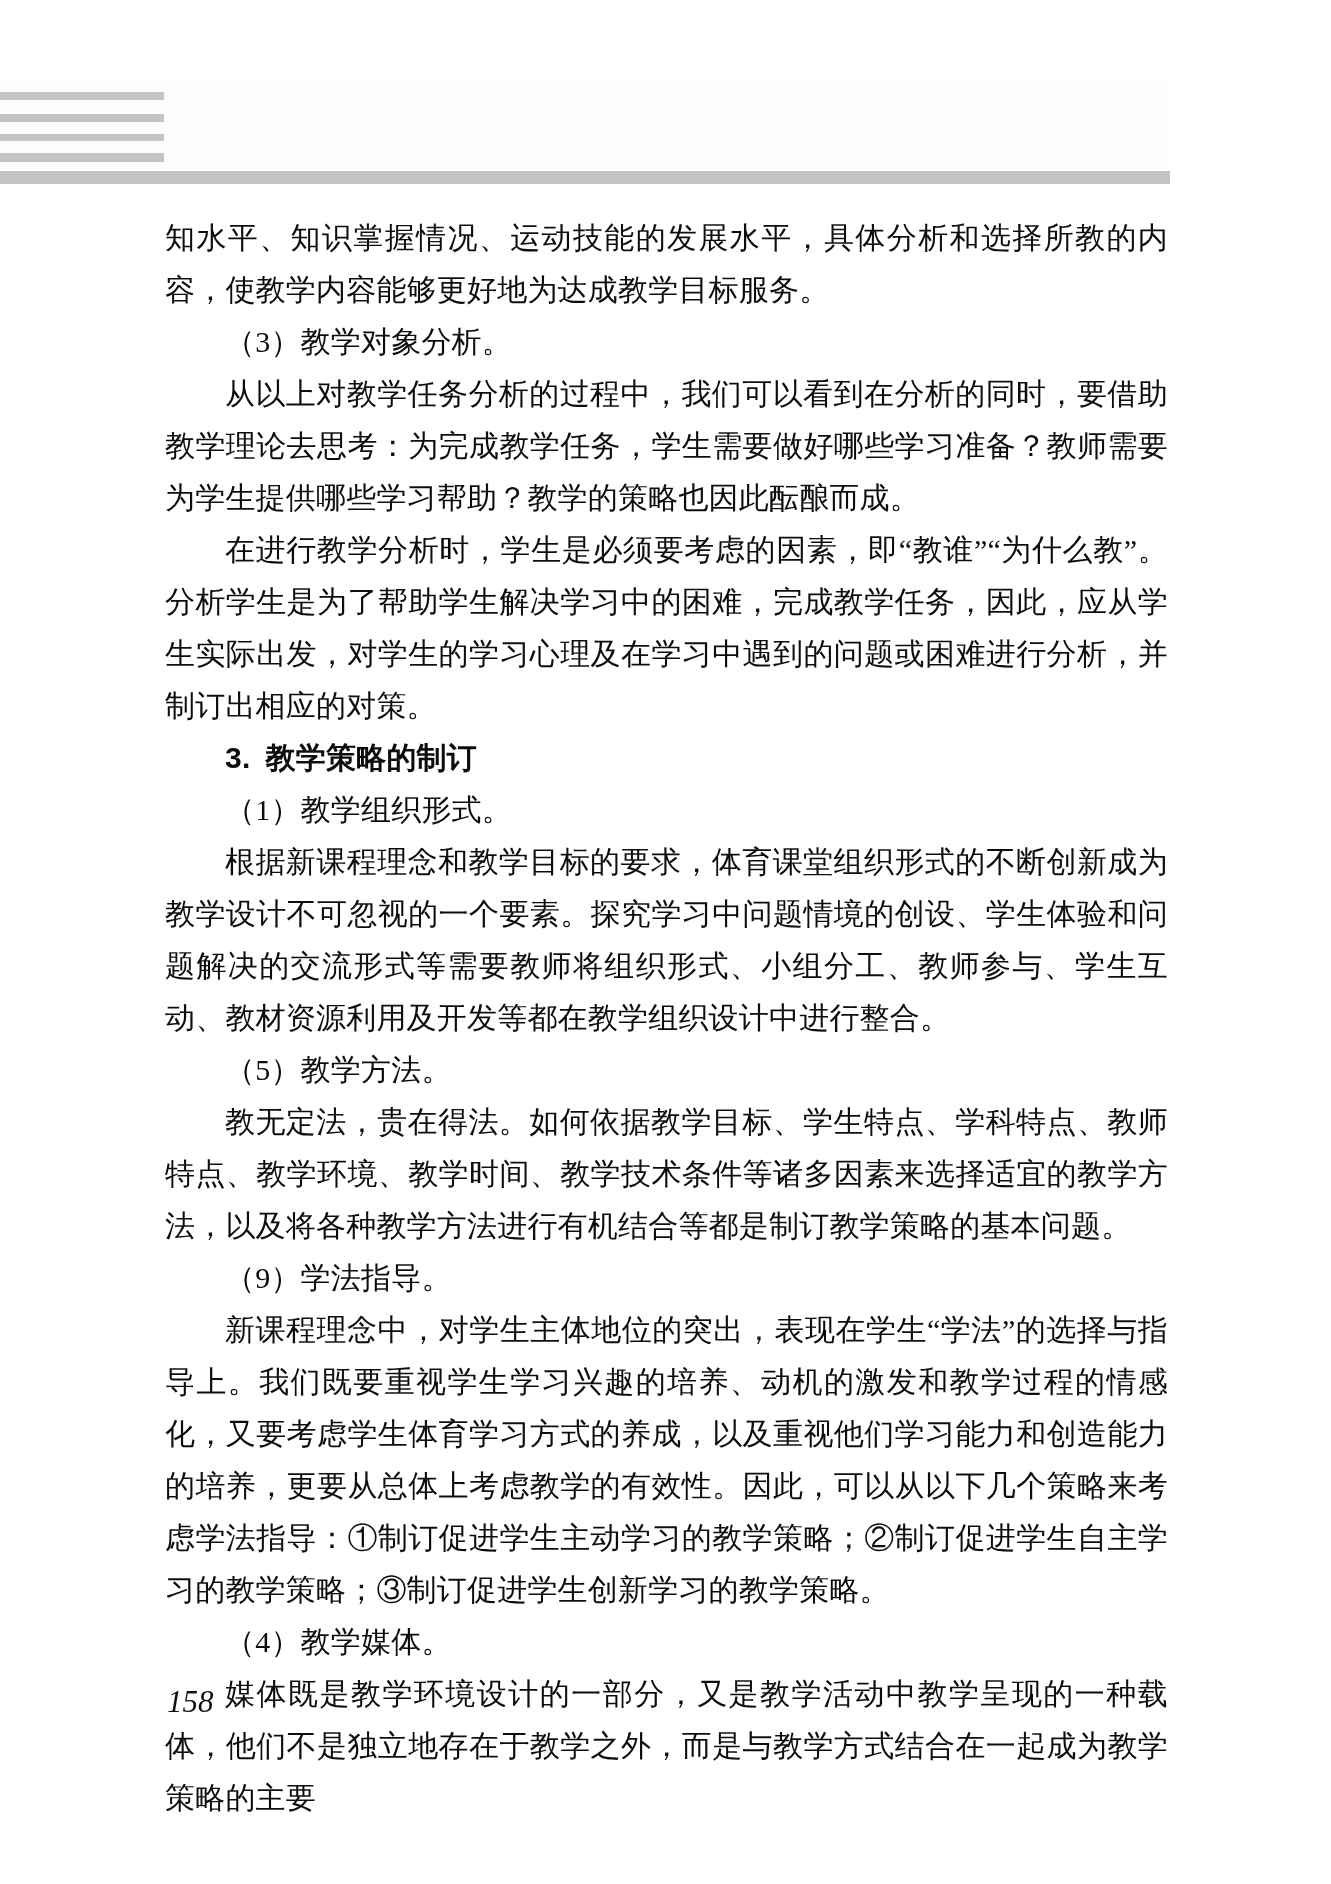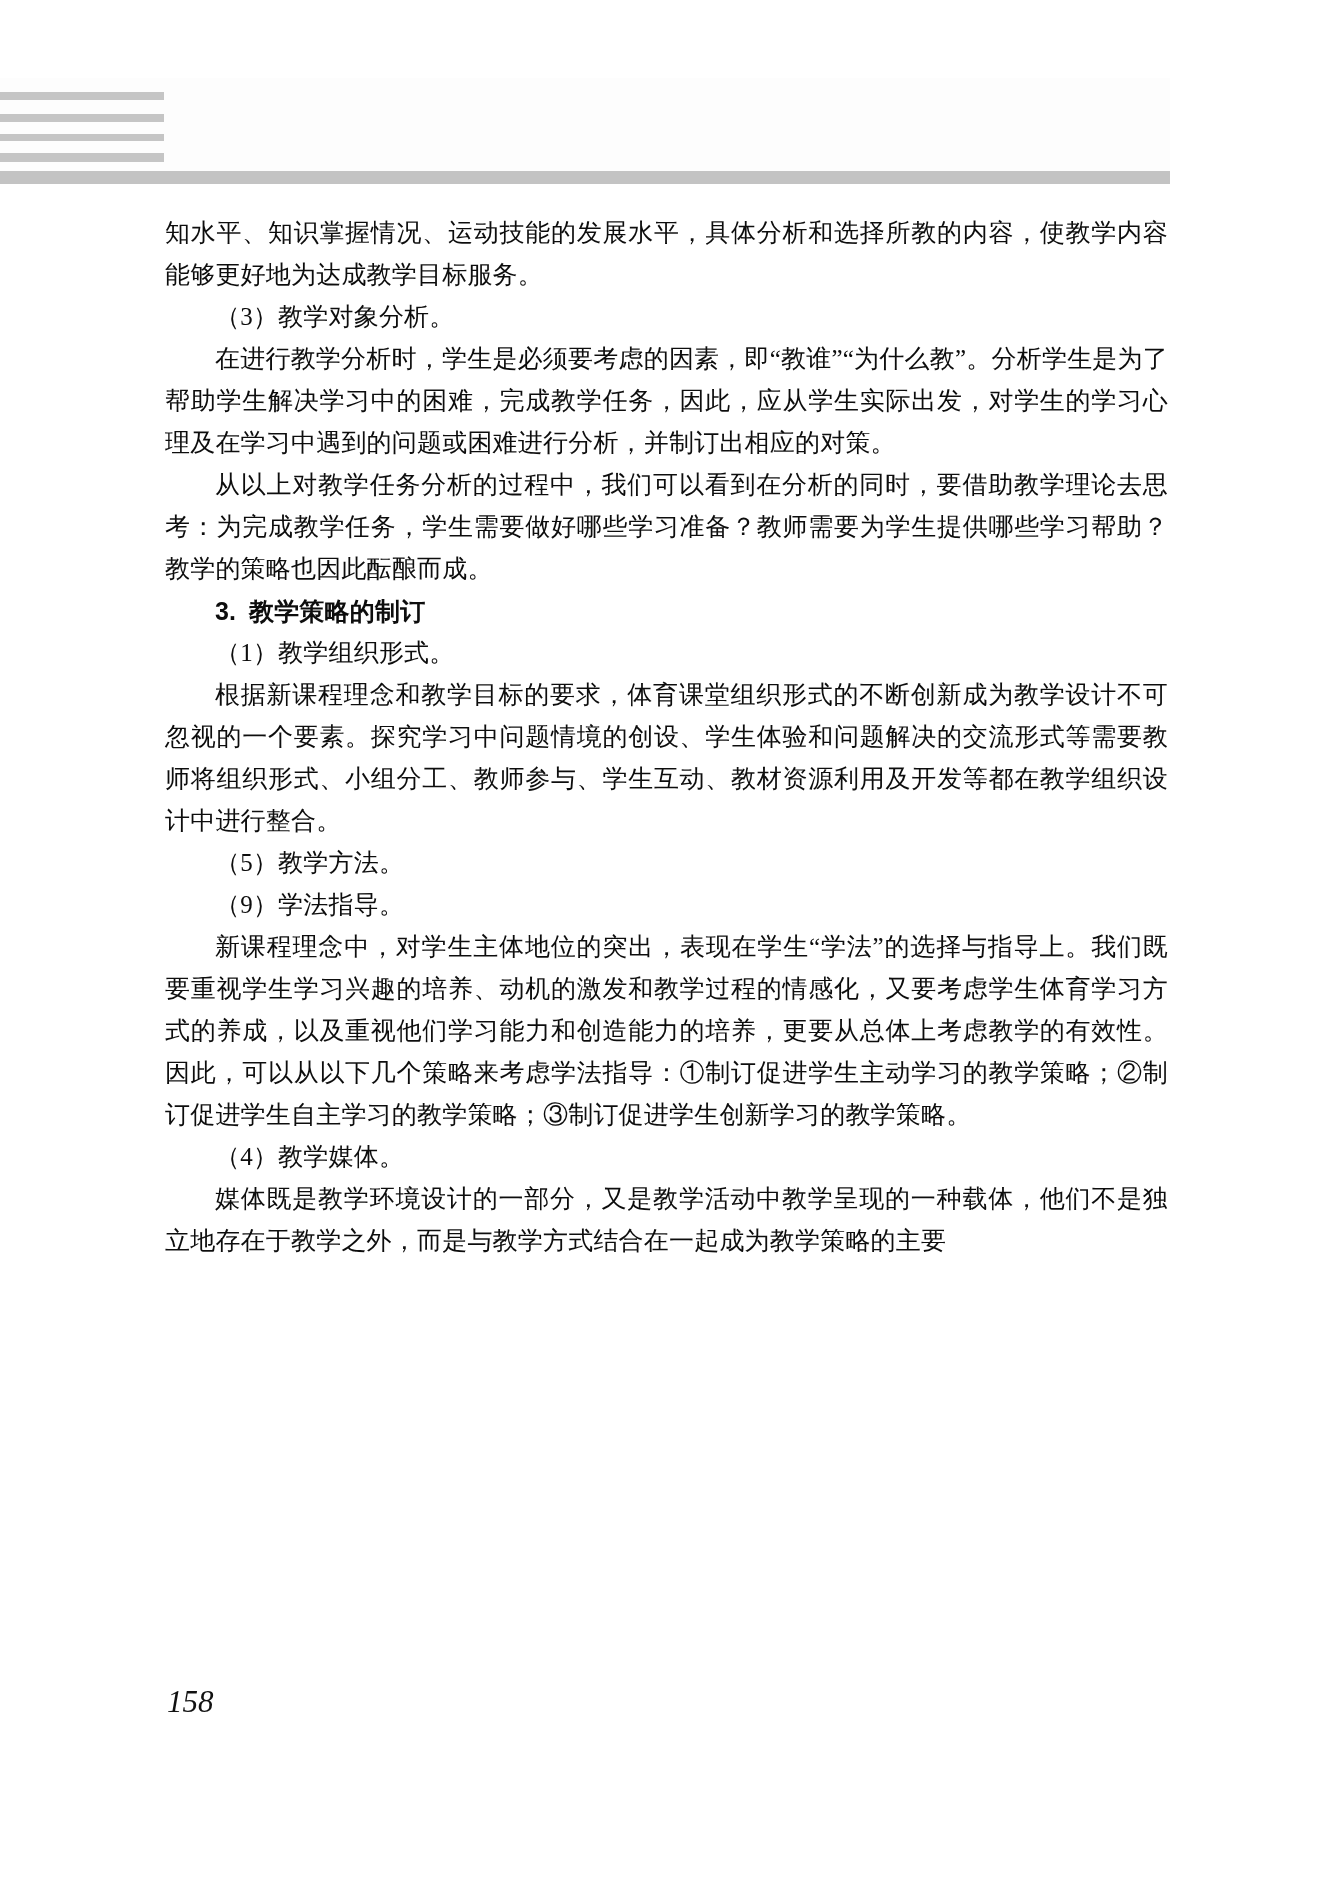--- a/index.html
+++ b/index.html
@@ -31,22 +31,22 @@
   .header-rule {
     position: absolute;
     left: 0; top: 171px;
     width: 1170px; height: 13px;
     background: #c3c3c3;
   }
   .text-column {
     position: absolute;
     left: 165px; top: 212px;
     width: 1003px;
-    font-size: 25px;
-    line-height: 42px;
+    font-size: 30px;
+    line-height: 52px;
     text-align: justify;
     text-justify: inter-character;
     letter-spacing: 0.2px;
   }
   .text-column p {
     margin: 0;
     padding: 0;
     text-indent: 2em;
   }
   .text-column p.noindent { text-indent: 0; }
@@ -69,25 +69,26 @@
 <div class="header-panel"></div>
 <div class="hbar b1"></div>
 <div class="hbar b2"></div>
 <div class="hbar b3"></div>
 <div class="hbar b4"></div>
 <div class="header-rule"></div>
 
 <div class="text-column">
   <p class="noindent">知水平、知识掌握情况、运动技能的发展水平，具体分析和选择所教的内容，使教学内容能够更好地为达成教学目标服务。</p>
   <p>（3）教学对象分析。</p>
+  <p>从以上对教学任务分析的过程中，我们可以看到在分析的同时，要借助教学理论去思考：为完成教学任务，学生需要做好哪些学习准备？教师需要为学生提供哪些学习帮助？教学的策略也因此酝酿而成。</p>
   <p>在进行教学分析时，学生是必须要考虑的因素，即“教谁”“为什么教”。分析学生是为了帮助学生解决学习中的困难，完成教学任务，因此，应从学生实际出发，对学生的学习心理及在学习中遇到的问题或困难进行分析，并制订出相应的对策。</p>
-  <p>从以上对教学任务分析的过程中，我们可以看到在分析的同时，要借助教学理论去思考：为完成教学任务，学生需要做好哪些学习准备？教师需要为学生提供哪些学习帮助？教学的策略也因此酝酿而成。</p>
   <p class="heading">3. 教学策略的制订</p>
   <p>（1）教学组织形式。</p>
   <p>根据新课程理念和教学目标的要求，体育课堂组织形式的不断创新成为教学设计不可忽视的一个要素。探究学习中问题情境的创设、学生体验和问题解决的交流形式等需要教师将组织形式、小组分工、教师参与、学生互动、教材资源利用及开发等都在教学组织设计中进行整合。</p>
   <p>（5）教学方法。</p>
+  <p>教无定法，贵在得法。如何依据教学目标、学生特点、学科特点、教师特点、教学环境、教学时间、教学技术条件等诸多因素来选择适宜的教学方法，以及将各种教学方法进行有机结合等都是制订教学策略的基本问题。</p>
   <p>（9）学法指导。</p>
   <p>新课程理念中，对学生主体地位的突出，表现在学生“学法”的选择与指导上。我们既要重视学生学习兴趣的培养、动机的激发和教学过程的情感化，又要考虑学生体育学习方式的养成，以及重视他们学习能力和创造能力的培养，更要从总体上考虑教学的有效性。因此，可以从以下几个策略来考虑学法指导：①制订促进学生主动学习的教学策略；②制订促进学生自主学习的教学策略；③制订促进学生创新学习的教学策略。</p>
   <p>（4）教学媒体。</p>
   <p>媒体既是教学环境设计的一部分，又是教学活动中教学呈现的一种载体，他们不是独立地存在于教学之外，而是与教学方式结合在一起成为教学策略的主要</p>
 </div>
 
 <div class="page-number">158</div>
 
 </body></html>

